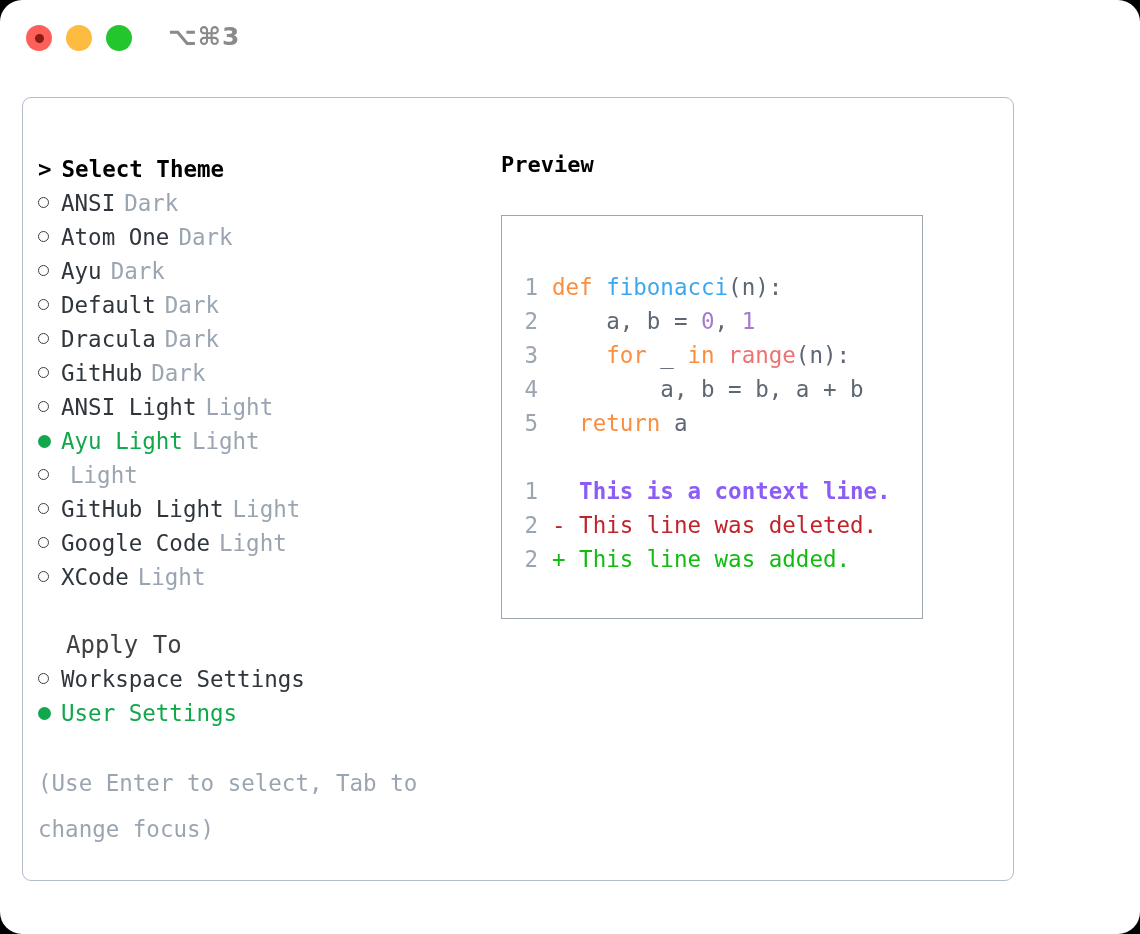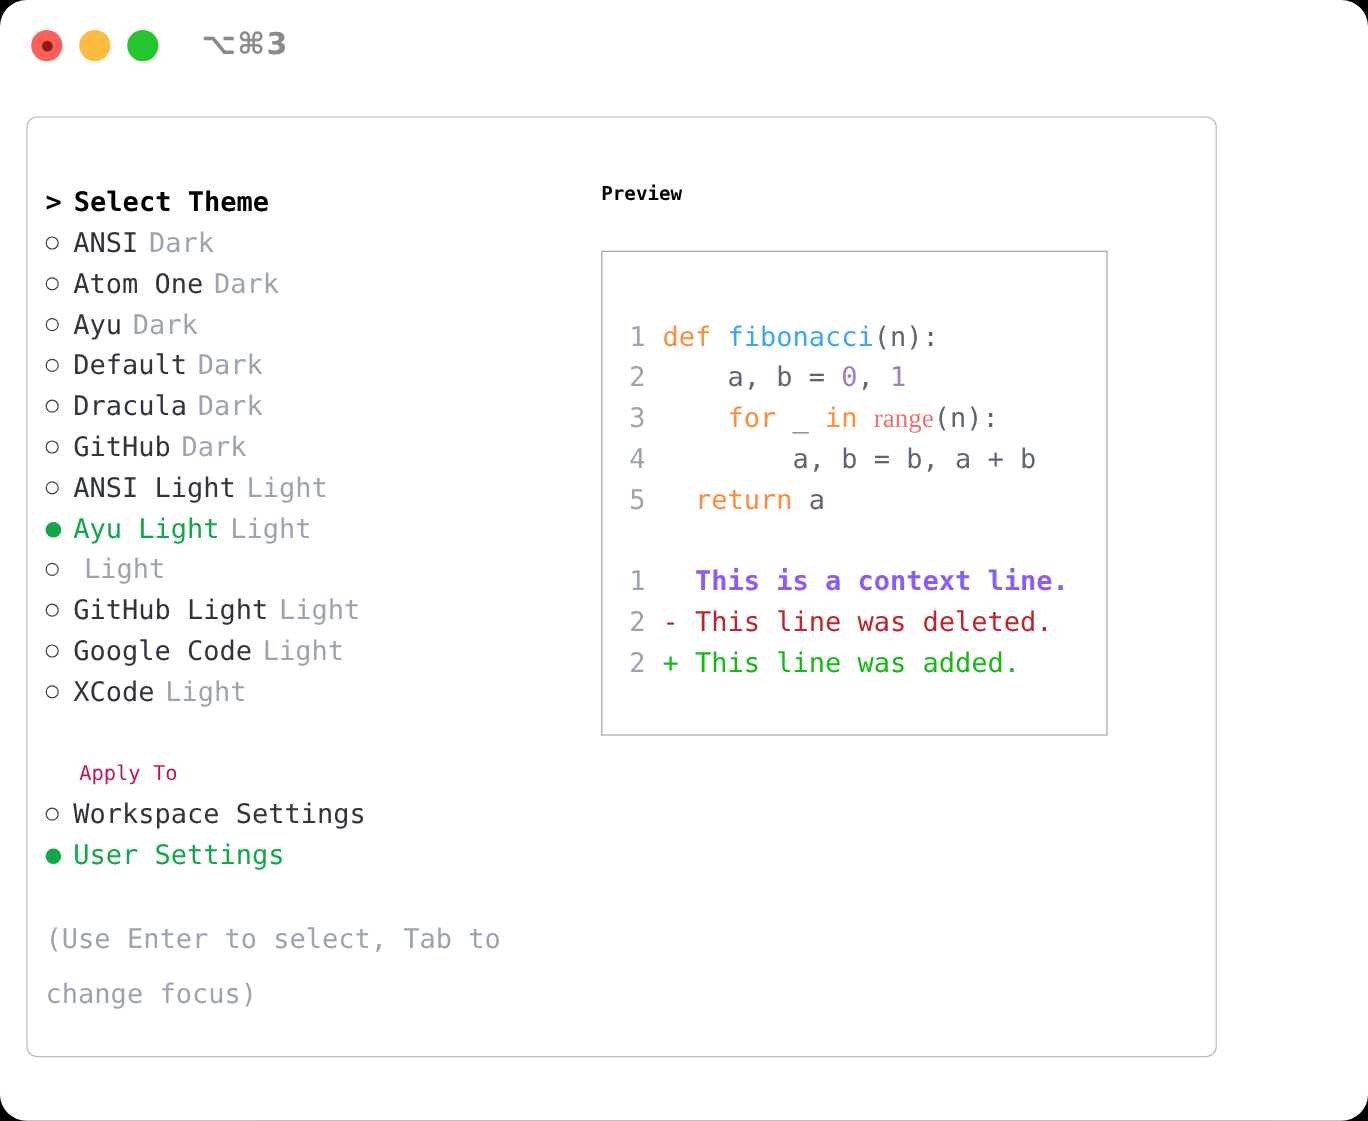--- a/index.html
+++ b/index.html
@@ -149,41 +149,41 @@
   .name.sel { color: #10a84a; }
   .tag {
     color: #9aa5b1;
     margin-left: 9px;
   }
 
   .spacer { height: 34px; }
 
   .apply-label {
     padding-left: 28px;
-    color: #be185d;
-    font-size: 17px;
+    color: #404040;
+    font-size: 24px;
   }
 
   .hint {
     margin-top: 30px;
     color: #9aa5b1;
     font-size: 22.5px;
     line-height: 46px;
     width: 420px;
   }
 
   
   .right-col {
     position: absolute;
     left: 478px;
     top: 54px;
     width: 500px;
   }
   .preview-title {
-    font-size: 16px;
+    font-size: 22px;
     font-weight: 700;
     color: #000000;
     margin-bottom: 38px;
   }
   .preview-box {
     position: relative;
     width: 422px;
     height: 404px;
     border: 1.5px solid #9aa5b1;
     box-sizing: border-box;
@@ -201,21 +201,21 @@
   .ln {
     display: inline-block;
     width: 20px;
     text-align: right;
     color: #9aa5b1;
     margin-right: 14px;
   }
   .kw  { color: #fa8d3e; }
   .fn  { color: #3aa8f0; }
   .num { color: #a37acc; }
-  .bi  { color: #f07171; font-family: Liberation Serif, serif; }
+  .bi  { color: #f07171; }
   .pl  { color: #5c6773; }
   .ctx { color: #8b5cf6; font-weight: bold; }
   .del { color: #c0232c; }
   .add { color: #11bb11; }
 </style>
 </head>
 <body>
 
 <div class="window">
 

